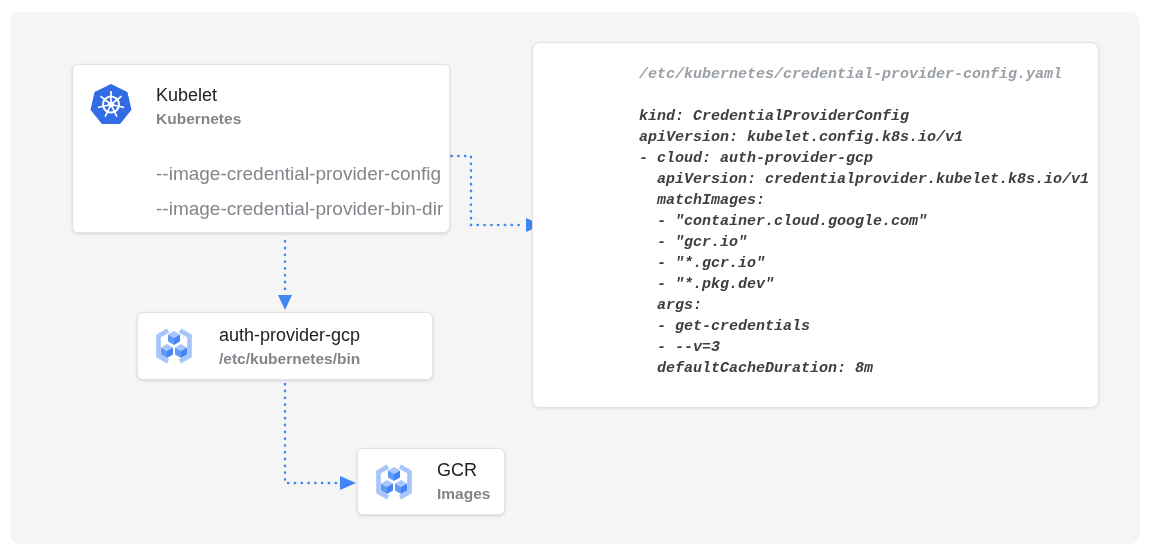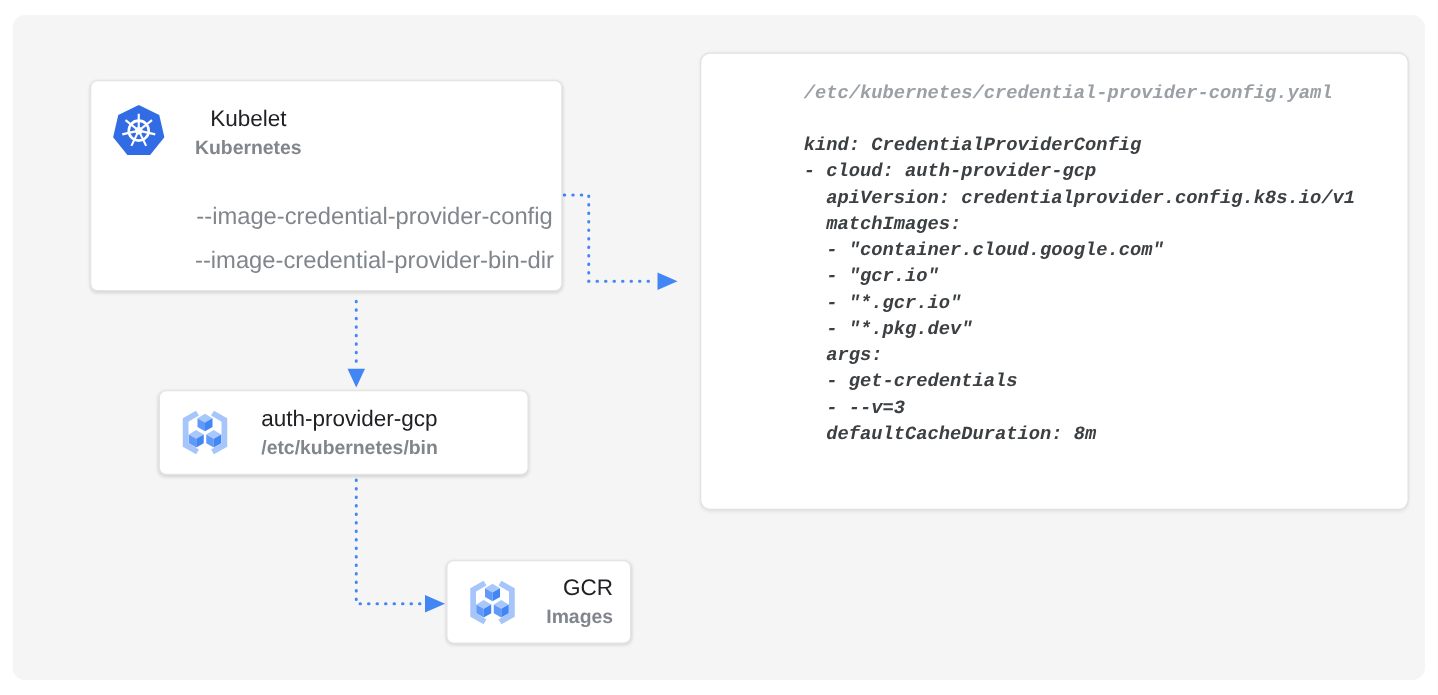--- a/index.html
+++ b/index.html
@@ -22,40 +22,40 @@
 
   
   .node {
     position:absolute; background:#ffffff; border:1px solid #e3e4e6;
     border-radius:6px; box-shadow:0 1px 3px rgba(0,0,0,.14);
   }
   .node-icon { position:absolute; }
   .node-title { font-size:18px; line-height:24px; color:#202124; }
   .node-sub   { font-size:15.5px; line-height:23px; color:#80868b;font-weight:bold; }
 
-  #kubelet-node { left:72px; top:64px; width:378px; height:169px;text-align:center; }
+  #kubelet-node { left:72px; top:64px; width:378px; height:169px; }
   #kubelet-node .node-icon { left:16px; top:18px; }
   #kubelet-node .node-text { position:absolute; left:83px; top:18px; }
   #kubelet-node .flags { position:absolute; left:83px; top:85px; }
   .flag { font-size:19px; line-height:23px; color:#80868b; white-space:pre;margin-top:12px; }
 
-  #auth-node { left:127px; top:312px; width:296px; height:68px; }
+  #auth-node { left:137px; top:312px; width:296px; height:68px; }
   #auth-node .node-icon { left:14px; top:11px; }
   #auth-node .node-text { position:absolute; left:81px; top:10px; }
 
-  #gcr-node { left:357px; top:448px; width:148px; height:67px;text-align:right; }
+  #gcr-node { left:357px; top:448px; width:148px; height:67px; }
   #gcr-node .node-icon { left:14px; top:11px; }
   #gcr-node .node-text { position:absolute; left:79px; top:9px; }
 
   
   #code-panel {
-    position:absolute; left:560px; top:42px; width:567px; height:366px;
+    position:absolute; left:532px; top:42px; width:567px; height:366px;
     background:#ffffff; border:1px solid #dfe1e5; border-radius:8px;
     box-shadow:0 1px 3px rgba(0,0,0,.08);
-    padding:21px 10px 0 82px;
+    padding:21px 10px 0 106px;
     font-family:"Liberation Mono", monospace;
     font-style:italic; font-weight:bold; font-size:15px;
   }
   .code-filename { color:#9aa0a6; line-height:21px; margin-bottom:21px; white-space:pre; }
   .code-line { color:#3c4043; line-height:21px; white-space:pre; }
 </style>
 </head>
 <body>
 
 <div id="stage">
@@ -141,22 +141,23 @@
     </span>
     <div class="node-text">
       <div class="node-title">GCR</div>
       <div class="node-sub">Images</div>
     </div>
   </div>
 
   <div id="code-panel">
     <div class="code-filename">/etc/kubernetes/credential-provider-config.yaml</div>
     <div class="code-line">kind: CredentialProviderConfig</div>
+    <div class="code-line">apiVersion: kubelet.config.k8s.io/v1</div>
     <div class="code-line">- cloud: auth-provider-gcp</div>
-    <div class="code-line">  apiVersion: credentialprovider.config.k8s.io/v1</div>
+    <div class="code-line">  apiVersion: credentialprovider.kubelet.k8s.io/v1</div>
     <div class="code-line">  matchImages:</div>
     <div class="code-line">  - "container.cloud.google.com"</div>
     <div class="code-line">  - "gcr.io"</div>
     <div class="code-line">  - "*.gcr.io"</div>
     <div class="code-line">  - "*.pkg.dev"</div>
     <div class="code-line">  args:</div>
     <div class="code-line">  - get-credentials</div>
     <div class="code-line">  - --v=3</div>
     <div class="code-line">  defaultCacheDuration: 8m</div>
   </div>

